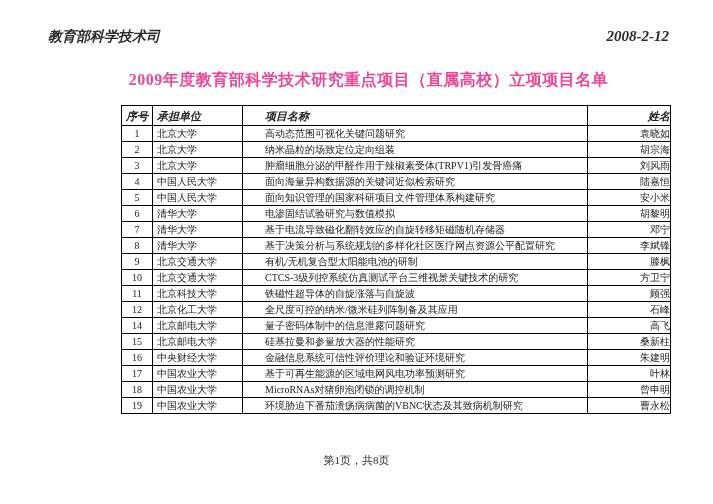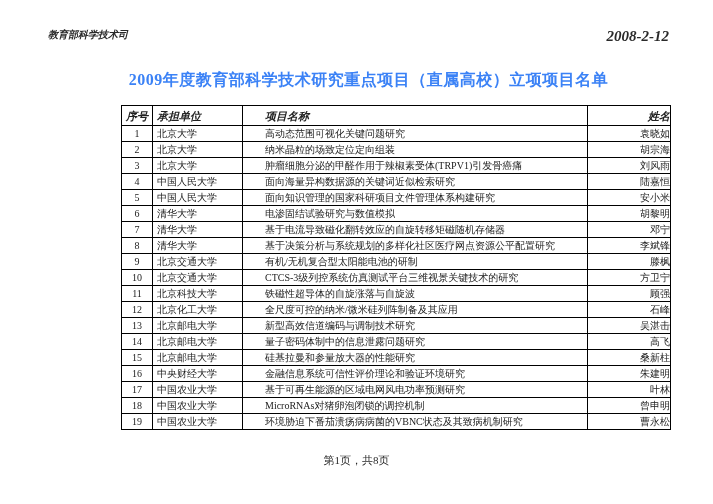--- a/index.html
+++ b/index.html
@@ -13,21 +13,21 @@
     width: 713px;
     height: 504px;
     margin: 0 auto;
     background: #ffffff;
     overflow: hidden;
   }
   .doc-header-left {
     position: absolute;
     left: 48px;
     top: 28px;
-    font-size: 10px;
+    font-size: 14px;
     font-style: italic;
     font-weight: bold;
     color: #2a2a2a;
   }
   .doc-header-right {
     position: absolute;
     right: 44px;
     top: 28px;
     font-size: 15px;
     font-style: italic;
@@ -89,21 +89,21 @@
 </style>
 </head>
 <body>
 
 <div class="page">
 
   <div class="doc-header-left">教育部科学技术司</div>
 
   <div class="doc-header-right">2008-2-12</div>
 
-  <div class="doc-title" style="color: #3b82f6; padding-left: 24px;">2009年度教育部科学技术研究重点项目（直属高校）立项项目名单</div>
+  <div class="doc-title" style="color: #ec4899; padding-left: 24px;">2009年度教育部科学技术研究重点项目（直属高校）立项项目名单</div>
 
   <div class="table-wrap">
     <table>
       <thead>
         <tr>
           <th class="c-no">序号</th>
           <th class="c-unit">承担单位</th>
           <th class="c-project">项目名称</th>
           <th class="c-name">姓名</th>
         </tr>
@@ -175,26 +175,20 @@
             <td class="c-project">铁磁性超导体的自旋涨落与自旋波</td>
             <td class="c-name">顾强</td>
           </tr>
           <tr>
             <td class="c-no">12</td>
             <td class="c-unit">北京化工大学</td>
             <td class="c-project">全尺度可控的纳米/微米硅列阵制备及其应用</td>
             <td class="c-name">石峰</td>
           </tr>
           <tr>
-            <td class="c-no">13</td>
-            <td class="c-unit">北京邮电大学</td>
-            <td class="c-project">新型高效信道编码与调制技术研究</td>
-            <td class="c-name">吴湛击</td>
-          </tr>
-          <tr>
             <td class="c-no">14</td>
             <td class="c-unit">北京邮电大学</td>
             <td class="c-project">量子密码体制中的信息泄露问题研究</td>
             <td class="c-name">高飞</td>
           </tr>
           <tr>
             <td class="c-no">15</td>
             <td class="c-unit">北京邮电大学</td>
             <td class="c-project">硅基拉曼和参量放大器的性能研究</td>
             <td class="c-name">桑新柱</td>

